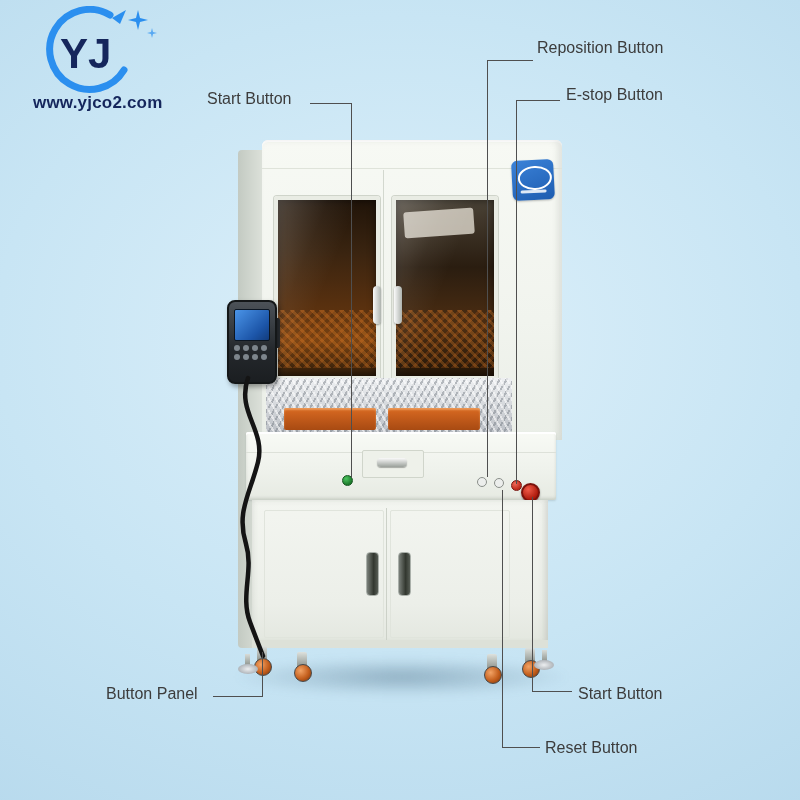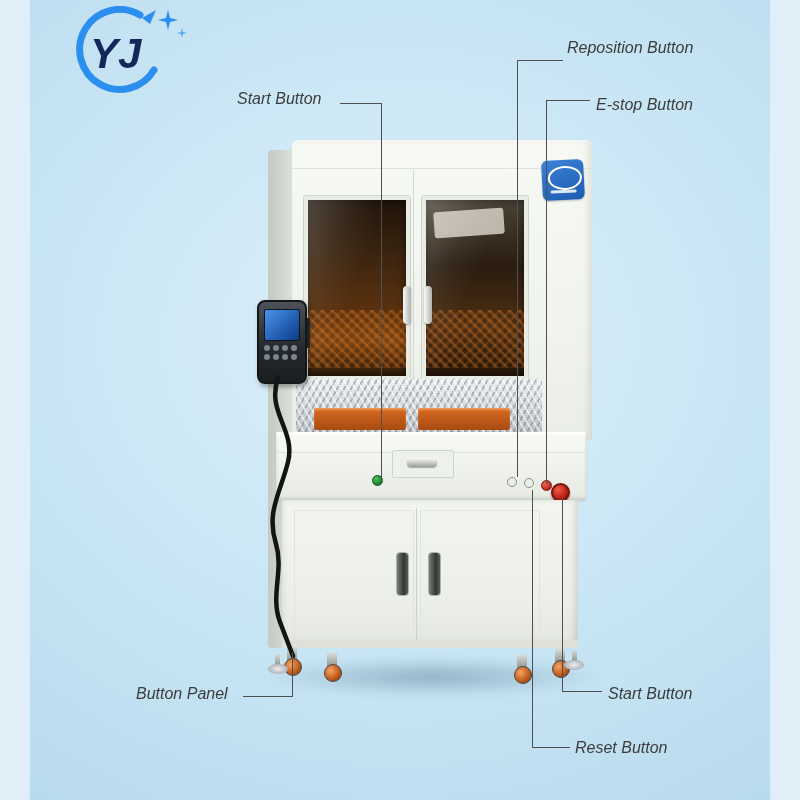--- a/index.html
+++ b/index.html
@@ -1,21 +1,20 @@
 <!DOCTYPE html>
 <html><head>
 <meta charset="utf-8">
 <style>
   html,body{margin:0;padding:0;background:#dfeef7;}
   #stage{
-    position:relative;width:740px;height:800px;margin:0 auto;overflow:hidden;
+    position:relative;width:800px;height:800px;margin:0 auto;overflow:hidden;
     background:
       radial-gradient(ellipse 120% 95% at 50% 42%, #ddf0fa 0%, #c8e5f4 42%, #acd2e8 100%);
     font-family:"Liberation Sans",sans-serif;
-    font-style:italic;
   }
   
   .ann-line{position:absolute;background:#4f4f4f;z-index:20;}
   .ann-label{position:absolute;font-size:16px;line-height:1.2;color:#3c3c3c;white-space:nowrap;z-index:21;}
   
   #logo{position:absolute;left:20px;top:6px;width:160px;height:120px;z-index:21;}
   .website{position:absolute;left:33px;top:93px;font-size:17px;font-weight:bold;color:#15265c;letter-spacing:.2px;z-index:21;}
   
   .mpart{position:absolute;}
   .shadow{left:236px;top:658px;width:332px;height:38px;border-radius:50%;
@@ -100,20 +99,21 @@
 
 <div id="stage">
 
   <svg id="logo" viewBox="0 0 160 120">
     <path d="M90,9 A40,40 0 1 0 104,64" fill="none" stroke="#2b8fef" stroke-width="7" stroke-linecap="round"></path>
     <path d="M92,12 L106,4 L100,18 Z" fill="#2b8fef"></path>
     <polygon points="118,4 120,12 128,14 120,16 118,24 116,16 108,14 116,12" fill="#2b8fef"></polygon>
     <polygon points="132,22 133,26 137,27 133,28 132,32 131,28 127,27 131,26" fill="#57a8f2"></polygon>
     <text x="40" y="62" font-family="Liberation Sans, sans-serif" font-size="42" font-weight="bold" fill="#15265c">YJ</text>
   </svg>
+  <div class="website">www.yjco2.com</div>
 
   <div class="mpart shadow"></div>
 
   <div class="mpart side-left"></div>
   <div class="mpart upper-front"></div>
   <div class="mpart top-seam"></div>
   <div class="mpart door-seam-up"></div>
 
   <div class="mpart window win-left">
     <div class="mesh"></div>
@@ -208,18 +208,18 @@
   <div class="ann-line" style="left:262px;top:652px;width:1px;height:45px;"></div>
 
   <div class="ann-line" style="left:532px;top:691px;width:40px;height:1px;"></div>
   <div class="ann-line" style="left:532px;top:497px;width:1px;height:195px;"></div>
 
   <div class="ann-line" style="left:502px;top:747px;width:38px;height:1px;"></div>
   <div class="ann-line" style="left:502px;top:490px;width:1px;height:258px;"></div>
 
   <div class="ann-label" style="left:537px;top:38px;">Reposition Button</div>
   <div class="ann-label" style="left:207px;top:89px;">Start Button</div>
-  <div class="ann-label" style="left:566px;top:95px;">E-stop Button</div>
+  <div class="ann-label" style="left:566px;top:85px;">E-stop Button</div>
   <div class="ann-label" style="left:106px;top:684px;">Button Panel</div>
   <div class="ann-label" style="left:578px;top:684px;">Start Button</div>
   <div class="ann-label" style="left:545px;top:738px;">Reset Button</div>
 
 </div>
 
 </body></html>

